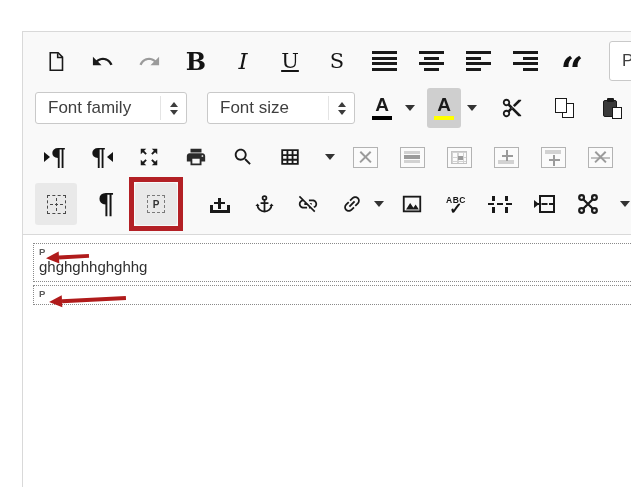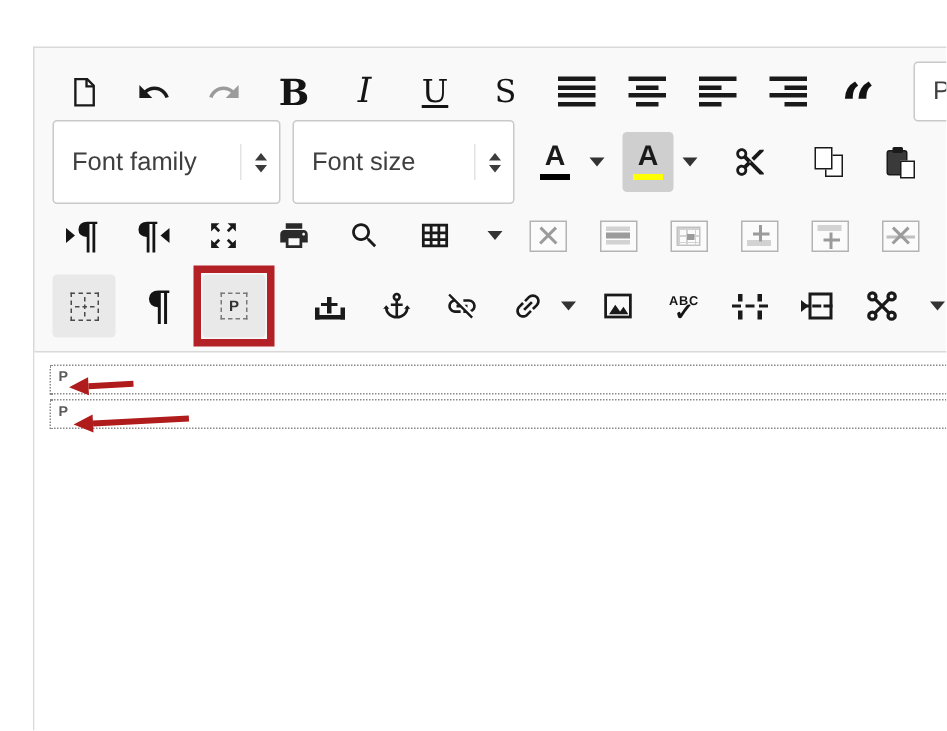--- a/index.html
+++ b/index.html
@@ -27,21 +27,21 @@
            color:#111; padding-top:20px; }
 
   .bars { width:25px; display:flex; flex-direction:column; gap:2.5px; }
   .bars i { height:3px; background:#1a1a1a; }
   .bars .full { width:25px; }
   .bars .short { width:15px; }
   .bars.center .short { align-self:center; }
   .bars.left  .short { align-self:flex-start; }
   .bars.right .short { align-self:flex-end; }
 
-  .select { height:56px; background:#fff; border:1px solid #c9c9c9; border-radius:3px;
+  .select { height:32px; background:#fff; border:1px solid #c9c9c9; border-radius:3px;
             display:flex; align-items:center; justify-content:space-between;
             font-size:17px; color:#3f3f3f; padding-left:12px; cursor:pointer; }
   .fmt-select { width:72px; margin-left:4px; height:40px; }
   .stepper { display:flex; flex-direction:column; gap:3px; align-items:center;
              border-left:1px solid #e4e4e4; padding:0 8px 0 9px; height:24px; justify-content:center; }
   .tri-up   { width:0; height:0; border-left:4px solid transparent; border-right:4px solid transparent; border-bottom:5px solid #3c3c3c; }
   .tri-down { width:0; height:0; border-left:4px solid transparent; border-right:4px solid transparent; border-top:5px solid #3c3c3c; }
 
   .r2 { padding-left:6px; height:46px; margin-top:2px; }
   .colorbtn { width:34px; height:40px; display:flex; flex-direction:column; align-items:center;
@@ -226,21 +226,21 @@
       </div>
 
       <div class="trow r2">
         <div class="select" style="width:152px;">
           <span>Font family</span>
           <span class="stepper">
               <i class="tri-up"></i>
               <i class="tri-down"></i>
             </span>
         </div>
-        <div class="select" style="width:148px; margin-left:8px;">
+        <div class="select" style="width:148px; margin-left:20px;">
           <span>Font size</span>
           <span class="stepper">
               <i class="tri-up"></i>
               <i class="tri-down"></i>
             </span>
         </div>
         <div class="colorbtn" style="margin-left:10px;">
           <span class="a">A</span>
           <span class="colorbar" style="background:#000000;"></span>
         </div>
@@ -460,20 +460,23 @@
       </div>
     </div>
 
     <div class="content">
       <div class="pblock">
         <span class="ptag">P</span>
         <div class="arrow a1">
           <span class="ahead"></span>
           <span class="ashaft"></span>
         </div>
+        <div class="ptext">
+          <span>ghghghhghghhg</span>
+        </div>
       </div>
       <div class="pblock">
         <span class="ptag">P</span>
         <div class="arrow a2">
           <span class="ahead"></span>
           <span class="ashaft"></span>
         </div>
       </div>
     </div>
 

